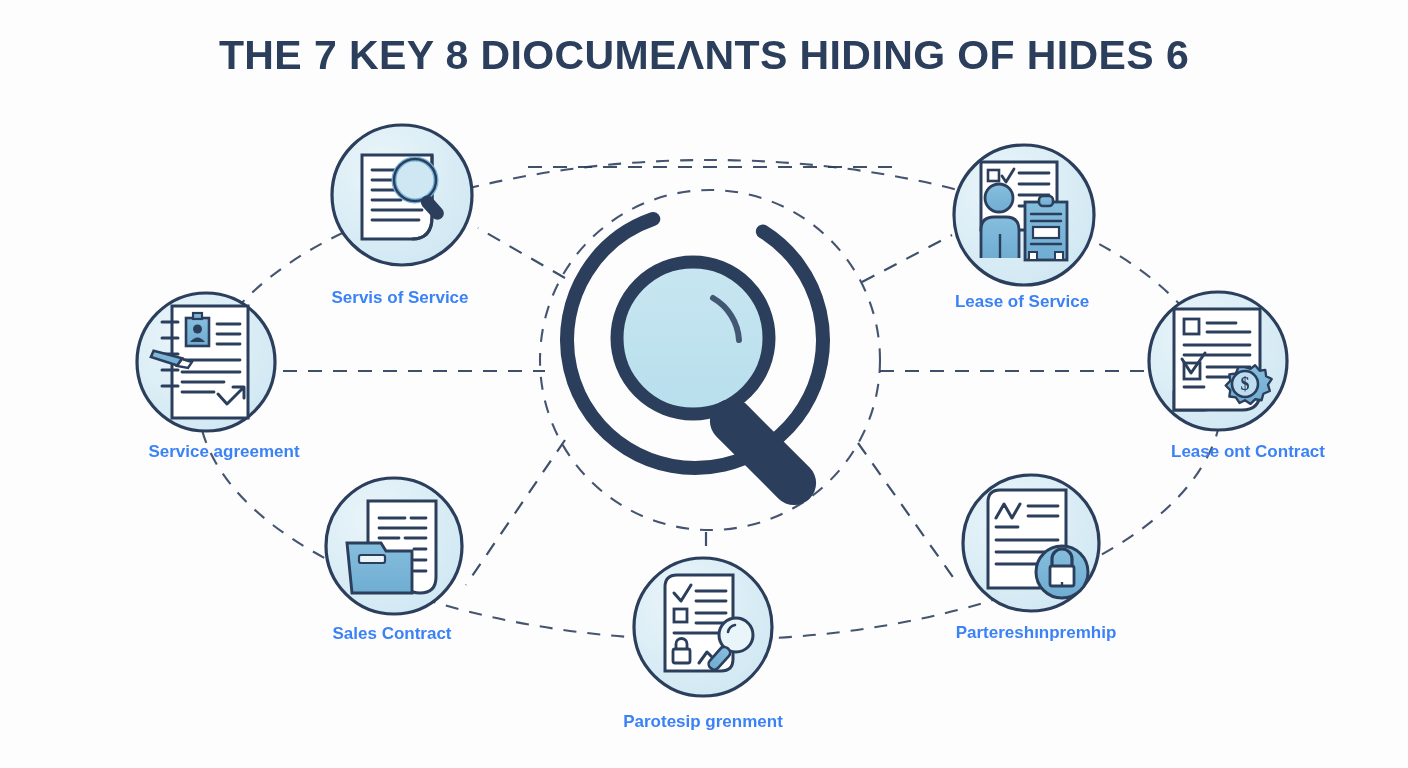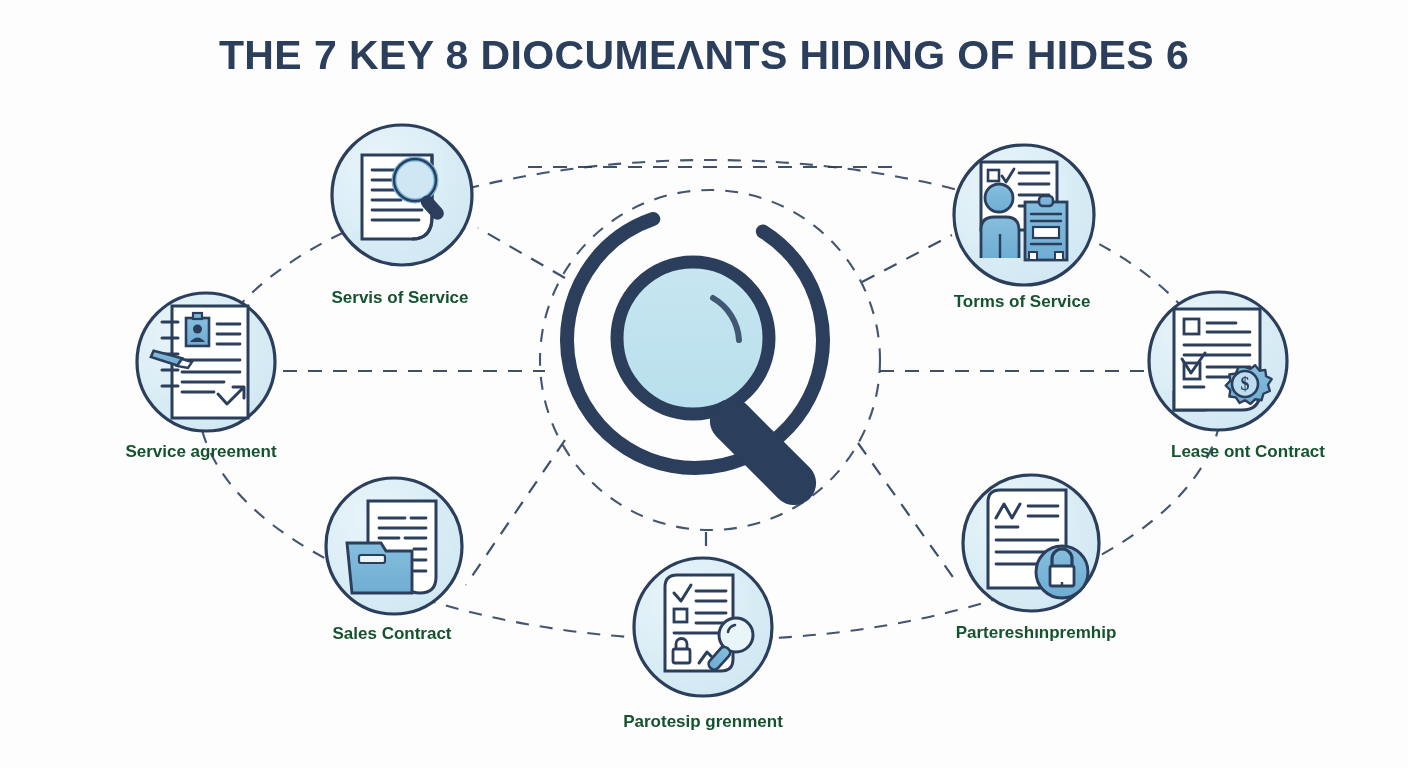--- a/index.html
+++ b/index.html
@@ -37,21 +37,21 @@
     line-height: 50px;
     color: #2b3e5c;
     text-shadow: 0 1px 0 rgba(255,255,255,0.6);
     white-space: nowrap;
   }
   .node-label {
     position: absolute;
     font-family: "Liberation Sans", sans-serif;
     font-weight: bold;
     font-size: 17px;
-    color: #14532d;
+    color: #3b82f6;
     white-space: nowrap;
     text-align: center;
     transform: translateX(-50%);
   }
   .node-icon {
     position: absolute;
     transform: translate(-50%, -50%);
   }
   svg { display: block; }
 </style>
@@ -147,21 +147,21 @@
       <g stroke="#2b3e5c" stroke-width="2.4" stroke-linecap="round">
         <line x1="82" y1="74" x2="112" y2="74"></line>
         <line x1="82" y1="81" x2="112" y2="81"></line>
         <line x1="82" y1="104" x2="112" y2="104"></line>
       </g>
       <rect x="84" y="87" width="26" height="11" fill="#fff" stroke="#2b3e5c" stroke-width="2.2"></rect>
       <rect x="80" y="112" width="8" height="8" fill="#fff" stroke="#2b3e5c" stroke-width="2"></rect>
       <rect x="106" y="112" width="8" height="8" fill="#fff" stroke="#2b3e5c" stroke-width="2"></rect>
     </svg>
   </div>
-  <div class="node-label" style="left:1022px; top:292px;">Torms of Service</div>
+  <div class="node-label" style="left:1022px; top:292px;">Lease of Service</div>
 
   <div class="node-icon" style="left:206px; top:362px;">
     <svg width="148" height="148" viewBox="0 0 148 148">
       <circle cx="74" cy="74" r="69" fill="url(#circFill)" stroke="#2b3e5c" stroke-width="3.2"></circle>
       <rect x="40" y="18" width="76" height="112" fill="#fff" stroke="#2b3e5c" stroke-width="3"></rect>
       <g stroke="#2b3e5c" stroke-width="3" stroke-linecap="round">
         <line x1="30" y1="34" x2="46" y2="34"></line>
         <line x1="30" y1="50" x2="46" y2="50"></line>
         <line x1="30" y1="66" x2="46" y2="66"></line>
         <line x1="30" y1="82" x2="46" y2="82"></line>
@@ -178,21 +178,21 @@
         <line x1="50" y1="72" x2="108" y2="72"></line>
         <line x1="50" y1="84" x2="108" y2="84"></line>
         <line x1="50" y1="94" x2="92" y2="94"></line>
         <line x1="50" y1="104" x2="82" y2="104"></line>
       </g>
       <path d="M22 62 l28 9 l-5 7 l-26 -10 z" fill="url(#blueFlat)" stroke="#2b3e5c" stroke-width="2.6" transform="rotate(-3 36 70)"></path>
       <path d="M50 71 l10 3 l-4 6 l-11 -2 z" fill="#fff" stroke="#2b3e5c" stroke-width="2.4"></path>
       <path d="M86 106 l9 10 l17 -17 m0 0 h-11 m11 0 v11" fill="none" stroke="#2b3e5c" stroke-width="3" stroke-linecap="round" stroke-linejoin="round"></path>
     </svg>
   </div>
-  <div class="node-label" style="left:201px; top:442px;">Service agreement</div>
+  <div class="node-label" style="left:224px; top:442px;">Service agreement</div>
 
   <div class="node-icon" style="left:1218px; top:361px;">
     <svg width="148" height="148" viewBox="0 0 148 148">
       <circle cx="74" cy="74" r="69" fill="url(#circFill)" stroke="#2b3e5c" stroke-width="3.2"></circle>
       <path d="M30 105 h48 q0 18 -18 18 h-30 z" fill="#74b3d8" stroke="#2b3e5c" stroke-width="2.8"></path>
       <path d="M30 22 h86 v83 q0 18 -18 18 h-68 z" fill="#fff" stroke="#2b3e5c" stroke-width="3"></path>
       <rect x="40" y="32" width="15" height="15" fill="#fff" stroke="#2b3e5c" stroke-width="2.8"></rect>
       <g stroke="#2b3e5c" stroke-width="2.8" stroke-linecap="round">
         <line x1="63" y1="36" x2="92" y2="36"></line>
         <line x1="63" y1="45" x2="106" y2="45"></line>

